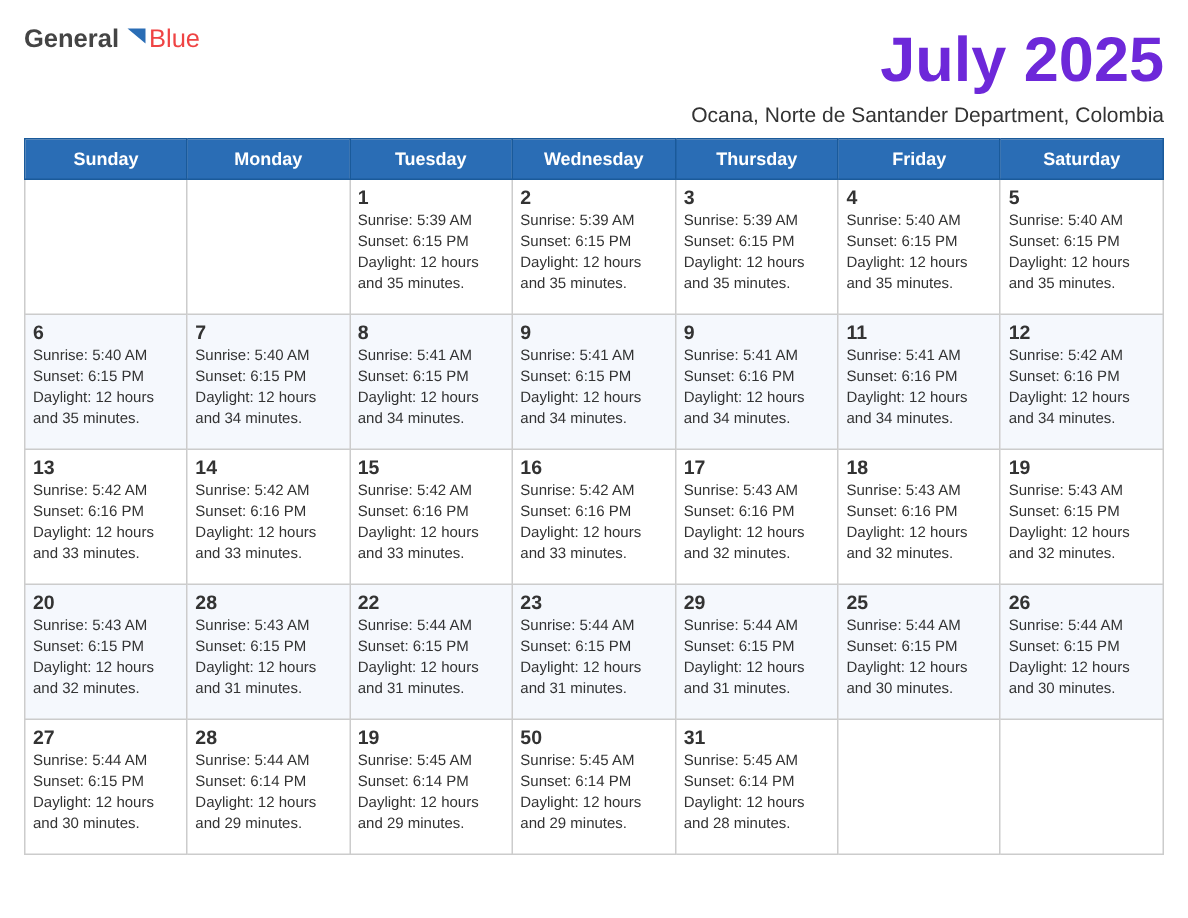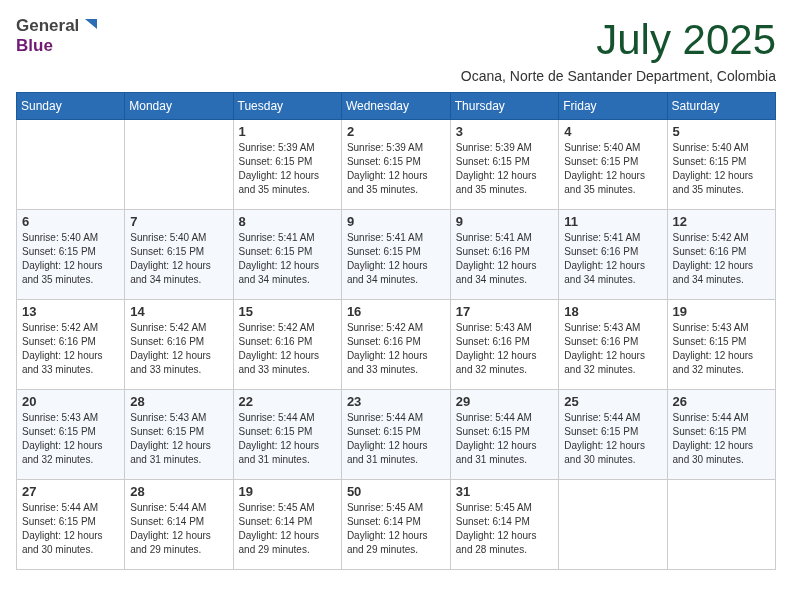--- a/index.html
+++ b/index.html
@@ -16,42 +16,42 @@
       align-items: flex-start;
       margin-bottom: 4px;
     }
     .logo {
       display: flex;
       align-items: center;
       gap: 4px;
     }
     .month-title {
       font-size: 42px;
-      font-weight: normal;
-      color: #14532d;
+      font-weight: bold;
+      color: #6d28d9;
       text-align: center;
     }
     .subtitle {
       text-align: right;
       font-size: 14px;
       color: #333;
       margin-bottom: 8px;
     }
     .calendar {
       width: 100%;
       border-collapse: collapse;
       font-size: 11px;
     }
     .calendar thead th {
       background-color: #2a6db5;
       color: white;
       padding: 6px 4px;
-      text-align: left;
+      text-align: center;
       font-size: 12px;
-      font-weight: normal;
+      font-weight: bold;
       border: 1px solid #1a5a9a;
     }
     .calendar tbody td {
       border: 1px solid #ccc;
       vertical-align: top;
       padding: 4px 5px;
       width: 110px;
       min-height: 80px;
       height: 90px;
     }
@@ -74,28 +74,28 @@
     }
     tr:nth-child(odd) td {
       background-color: #ffffff;
     }
   </style>
 </head>
 <body>
 
 <div class="header">
   <div class="logo">
-  <div style="display:flex;flex-direction:column;align-items:flex-start;line-height:1.2">
+  <div style="display:flex;align-items:flex-end;line-height:1.2">
     <div style="display:flex;align-items:center;gap:2px">
       <span style="font-size:17px;font-weight:bold;color:#444;">General</span>
       <svg width="18" height="18" viewBox="0 0 18 18">
         <polygon points="4,2 16,2 16,12" fill="#2a6db5"></polygon>
       </svg>
     </div>
-    <span style="font-size:17px;font-weight:bold;color:#701a75;">Blue</span>
+    <span style="font-size:17px;font-weight:normal;color:#ef4444;">Blue</span>
   </div>
 </div>
   <div class="month-title">July 2025</div>
 </div>
 
 <div class="subtitle">Ocana, Norte de Santander Department, Colombia</div>
 
 <table class="calendar">
   <thead>
     <tr>

